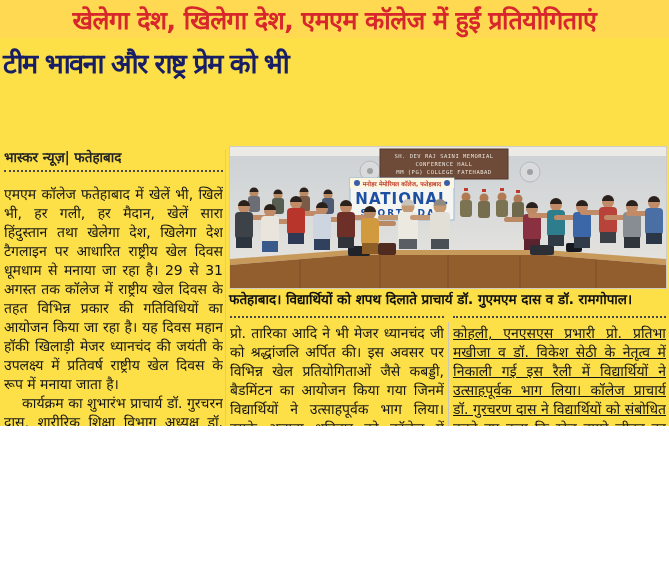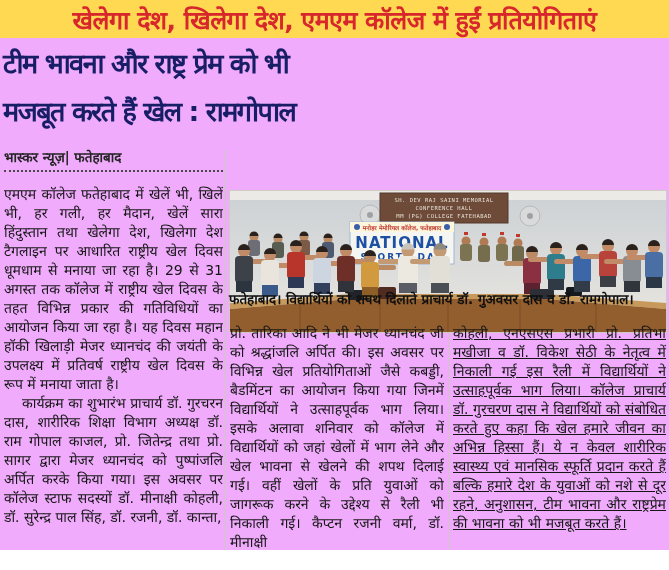--- a/index.html
+++ b/index.html
@@ -1,18 +1,18 @@
 <!DOCTYPE html>
 <html><head>
 <meta charset="utf-8">
 <style>
   html,body{margin:0;padding:0;background:#ffffff;}
   .page{
-    position:relative;width:669px;height:550px;overflow:hidden;
-    background:#f0abfc;font-family:"DejaVu Sans",sans-serif;color:#141414;
+    position:relative;width:669px;height:426px;overflow:hidden;
+    background:#fde047;font-family:"DejaVu Sans",sans-serif;color:#141414;
   }
   
   .kicker{
     position:absolute;left:0;top:0;width:669px;height:38px;
     background:#ffd952;display:flex;align-items:center;justify-content:center;
   }
   .kicker span{
     font-size:25px;font-weight:bold;color:#d7262c;
     letter-spacing:-0.5px;white-space:nowrap;
   }
@@ -40,42 +40,41 @@
     text-align:justify;color:#161616;overflow:hidden;
   }
   .col p{margin:0;}
   .col p.indent{text-indent:18px;}
   .col1{left:4px;top:185px;width:219px;height:383px;}
   .col2{left:230px;top:324px;width:214px;height:242px;}
   .col3{left:453px;top:324px;width:213px;height:242px;text-decoration:underline;}
   
   .photo-wrap{
     position:absolute;left:229px;top:146px;width:436px;height:141px;
-    border:1px solid #cfcbc2;background:#d8dadb;margin-top:44px;
+    border:1px solid #cfcbc2;background:#d8dadb;
   }
   .caption{
     position:absolute;left:229px;top:290px;width:438px;
     font-size:13.5px;font-weight:bold;color:#101010;white-space:nowrap;
   }
   .board-text{font-family:"DejaVu Sans Mono",monospace;fill:#e8e2d8;font-size:5.5px;letter-spacing:0.5px;}
   .banner-hindi{fill:#c0392b;font-size:6px;font-weight:bold;}
   .banner-en{fill:#1d4fa3;font-weight:bold;}
 </style>
 </head>
 <body>
 
 <div class="page">
 
   <div class="kicker">
     <span>खेलेगा देश, खिलेगा देश, एमएम कॉलेज में हुईं प्रतियोगिताएं</span>
   </div>
 
   <div class="headline">
     <div>टीम भावना और राष्ट्र प्रेम को भी</div>
-    <div>मजबूत करते हैं खेल : रामगोपाल</div>
   </div>
 
   <div class="byline">भास्कर न्यूज़| फतेहाबाद</div>
   <div class="rule-dotted byline-rule"></div>
   <div class="rule-dotted col2-rule"></div>
   <div class="rule-dotted col3-rule"></div>
   <div class="vrule vrule1"></div>
   <div class="vrule vrule2"></div>
 
   <div class="col col1">
@@ -286,21 +285,21 @@
             <rect x="-28" y="8" width="22" height="5" rx="2.5" fill="#c08b66"></rect>
             <circle r="6" fill="#c08b66"></circle>
             <path d="M-6,-1 A6,6 0 0 1 6,-1 Z" fill="#2a211c"></path>
             <rect x="-9" y="5" width="18" height="27" rx="4" fill="#4a6fa5"></rect>
             <rect x="-8" y="30" width="16" height="11" fill="#2b3646"></rect>
           </g>
       </g>
     </svg>
   </div>
 
-  <div class="caption">फतेहाबाद। विद्यार्थियों को शपथ दिलाते प्राचार्य डॉ. गुअवसर दास व डॉ. रामगोपाल।</div>
+  <div class="caption">फतेहाबाद। विद्यार्थियों को शपथ दिलाते प्राचार्य डॉ. गुएमएम दास व डॉ. रामगोपाल।</div>
 
   <div class="col col2">
     <p>प्रो. तारिका आदि ने भी मेजर ध्यानचंद जी को श्रद्धांजलि अर्पित की। इस अवसर पर विभिन्न खेल प्रतियोगिताओं जैसे कबड्डी, बैडमिंटन का आयोजन किया गया जिनमें विद्यार्थियों ने उत्साहपूर्वक भाग लिया। इसके अलावा शनिवार को कॉलेज में विद्यार्थियों को जहां खेलों में भाग लेने और खेल भावना से खेलने की शपथ दिलाई गई। वहीं खेलों के प्रति युवाओं को जागरूक करने के उद्देश्य से रैली भी निकाली गई। कैप्टन रजनी वर्मा, डॉ. मीनाक्षी</p>
   </div>
   <div class="col col3">
     <p>कोहली, एनएसएस प्रभारी प्रो. प्रतिभा मखीजा व डॉ. विकेश सेठी के नेतृत्व में निकाली गई इस रैली में विद्यार्थियों ने उत्साहपूर्वक भाग लिया। कॉलेज प्राचार्य डॉ. गुरचरण दास ने विद्यार्थियों को संबोधित करते हुए कहा कि खेल हमारे जीवन का अभिन्न हिस्सा हैं। ये न केवल शारीरिक स्वास्थ्य एवं मानसिक स्फूर्ति प्रदान करते हैं बल्कि हमारे देश के युवाओं को नशे से दूर रहने, अनुशासन, टीम भावना और राष्ट्रप्रेम की भावना को भी मजबूत करते हैं।</p>
   </div>
 
 </div>
 

